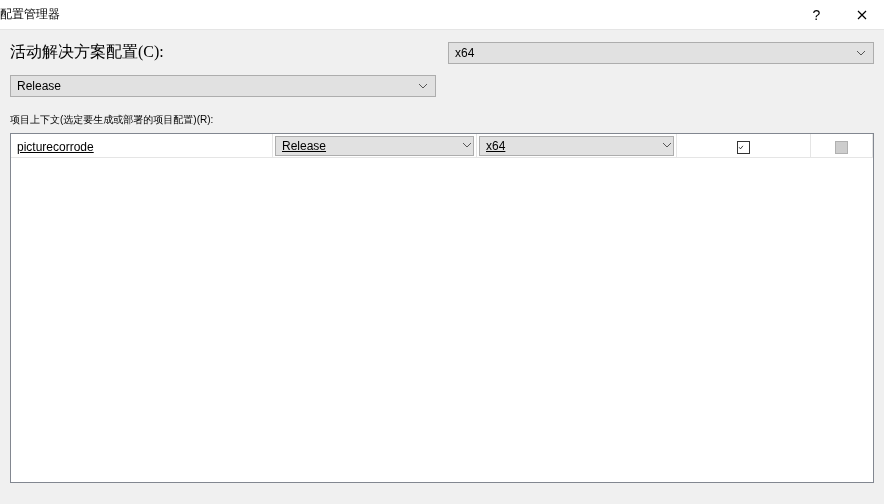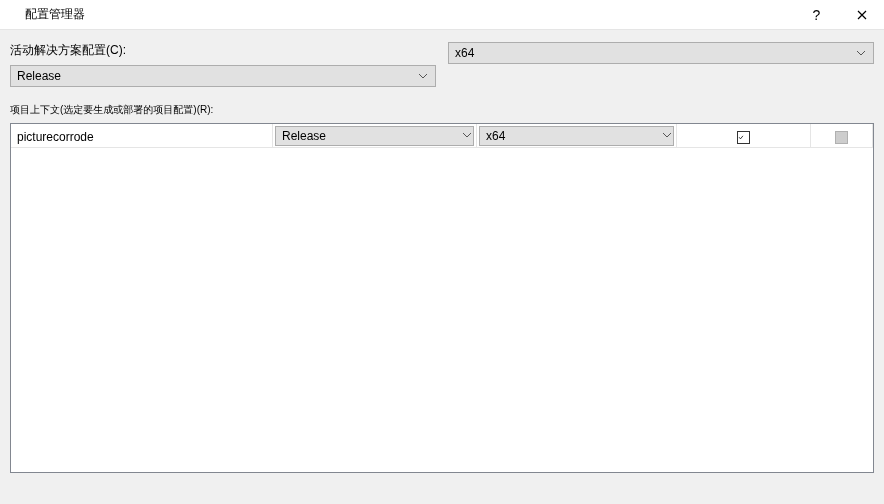--- a/index.html
+++ b/index.html
@@ -10,21 +10,21 @@
     width: 884px;
     height: 504px;
     overflow: hidden;
   }
   .titlebar {
     display: flex;
     align-items: center;
     height: 30px;
     background: #ffffff;
     border-bottom: 1px solid #e5e5e5;
-    padding-left: 25px;
+    padding-left: 0;
   }
   .titlebar .title {
     flex: 1;
     font-size: 12px;
     color: #000;
   }
   .titlebar .btn {
     width: 45px;
     height: 30px;
     display: flex;
@@ -41,23 +41,24 @@
   .row-top {
     display: flex;
     gap: 12px;
   }
   .field {
     flex: 1;
     display: flex;
     flex-direction: column;
   }
   .field-label {
-    font-size: 12px;
-    color: #000;
-    margin-bottom: 6px;
+    font-size: 16px;
+    color: #000;
+    margin-bottom: 12px;
+    font-family: Liberation Serif, serif;
   }
   .combo {
     height: 22px;
     background: #e1e1e1;
     border: 1px solid #adadad;
     display: flex;
     align-items: center;
     padding: 0 4px 0 6px;
     position: relative;
   }
@@ -103,20 +104,21 @@
     display: flex;
     height: 24px;
   }
   .grid-row .cell {
     border-right: 1px solid #e5e5e5;
     border-bottom: 1px solid #e5e5e5;
     padding: 3px 6px 0 6px;
     font-size: 12px;
     display: flex;
     align-items: center;
+    text-decoration: underline;
   }
   .col-project { width: 262px; }
   .col-config  { width: 204px; }
   .col-platform{ width: 200px; }
   .col-build   { width: 134px; justify-content:center;}
   .col-deploy  { width: 60px; flex:1; justify-content:center;}
   .cell-combo {
     width: 100%;
     height: 20px;
     border: 1px solid #adadad;

